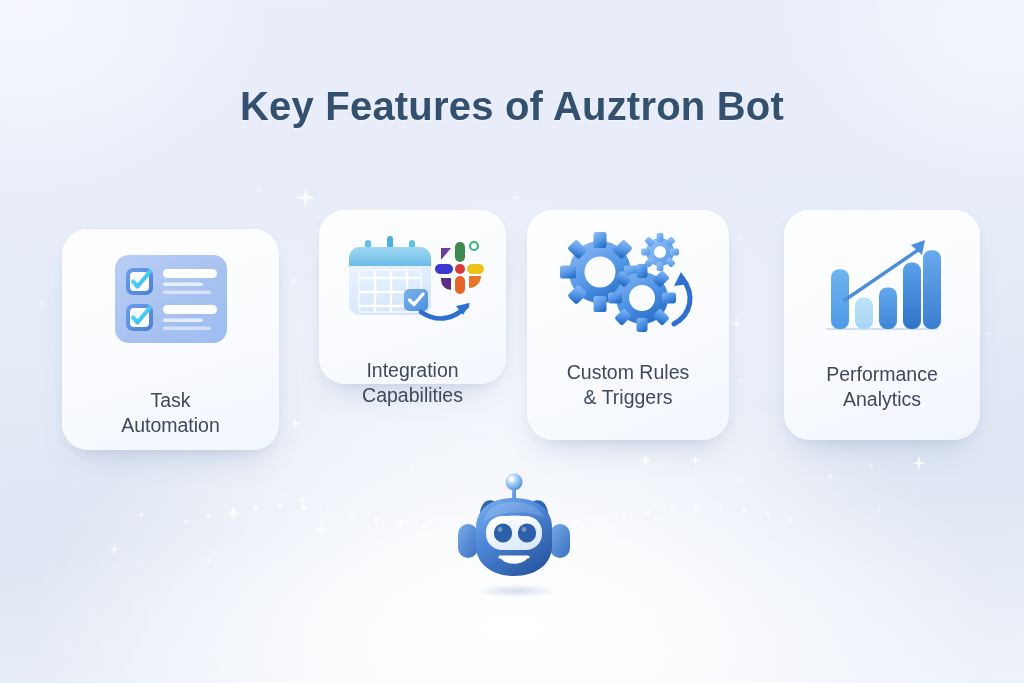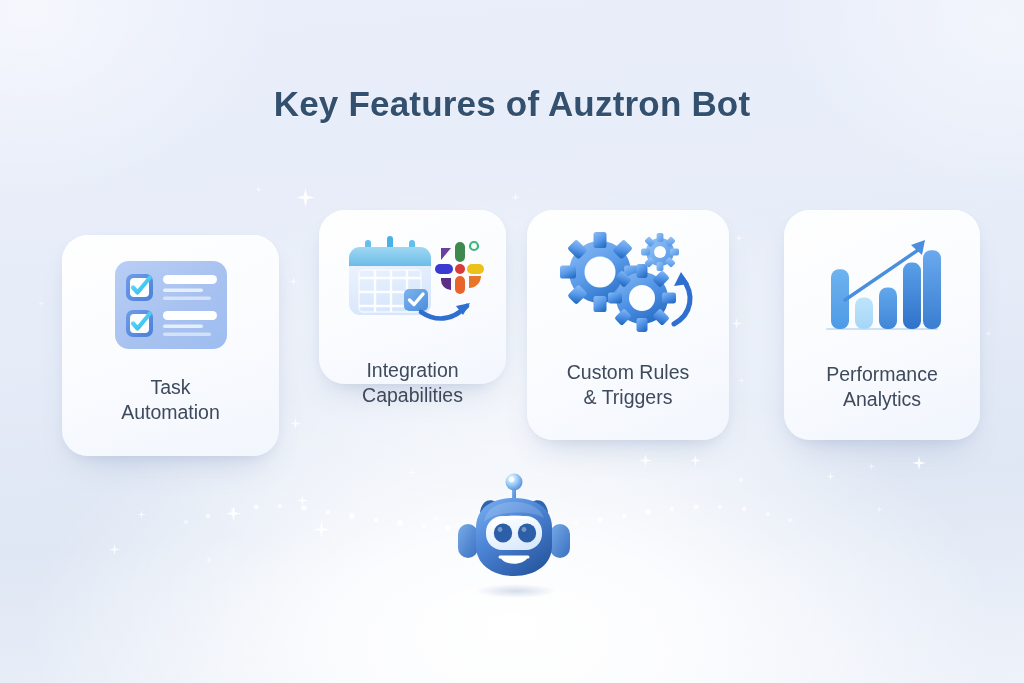--- a/index.html
+++ b/index.html
@@ -39,21 +39,21 @@
     background: radial-gradient(ellipse at 30% 30%, rgba(255,255,255,0.55), rgba(255,255,255,0) 70%); }
   .corner-glow.tr { right: -80px; top: -60px; width: 340px; height: 280px;
     background: radial-gradient(ellipse at 70% 30%, rgba(255,255,255,0.45), rgba(255,255,255,0) 70%); }
 
   
   #title {
     position: absolute;
     left: 0; right: 0;
     top: 84px;
     text-align: center;
-    font-size: 35px;
+    font-size: 40px;
     font-weight: bold;
     letter-spacing: 0.2px;
     color: #33506f;
     text-shadow: 0 1px 1px rgba(255,255,255,0.65);
   }
 
   
   #cards {
     position: absolute;
     left: 0; top: 0;
@@ -84,21 +84,21 @@
     margin-top: 14px;
     text-align: center;
     font-size: 19.5px;
     line-height: 25px;
     color: #3e4a5c;
     padding: 0 10px;
     white-space: pre-line;
   }
 
   
-  #card-0 { left: 62px;  top: 235px; width: 217px; height: 221px; }
+  #card-0 { left: 62px;  top: 229px; width: 217px; height: 221px; gap: 19px; }
   #card-1 { left: 319px; top: 210px; width: 187px; height: 174px; }
   #card-2 { left: 527px; top: 210px; width: 202px; height: 230px; }
   #card-3 { left: 784px; top: 210px; width: 196px; height: 230px; align-items: center; }
 
   #card-0 .card-icon { margin-top: 22px; width: 124px; height: 96px; }
   #card-0 .card-label { margin-top: 22px; }
   #card-1 .card-icon { margin-top: 24px; width: 140px; height: 96px; }
   #card-1 .card-label { margin-top: 28px; }
   #card-2 .card-icon { margin-top: 22px; width: 144px; height: 106px; }
   #card-2 .card-label { margin-top: 22px; }

